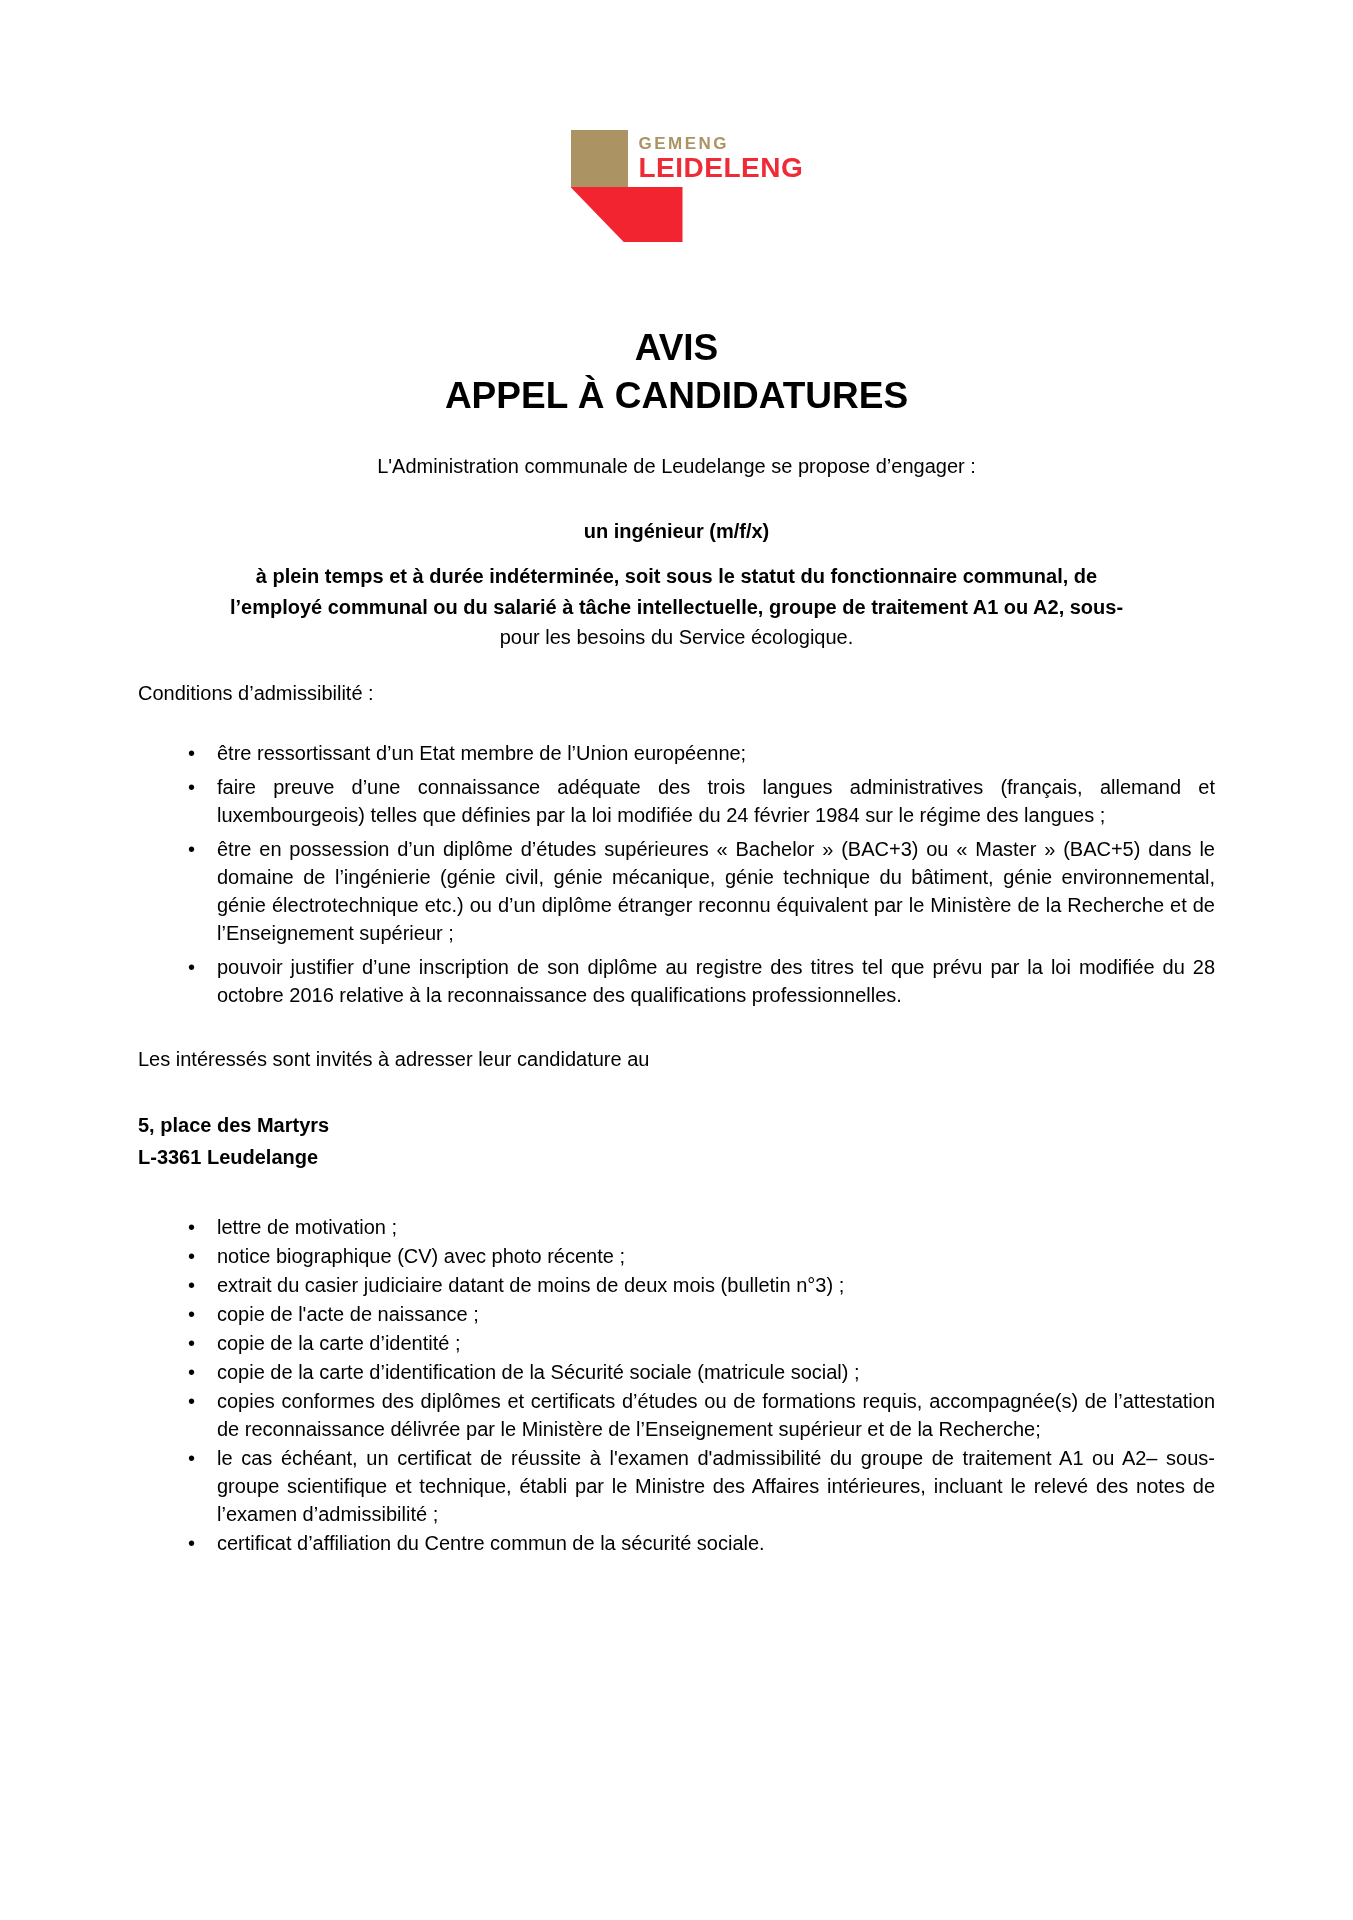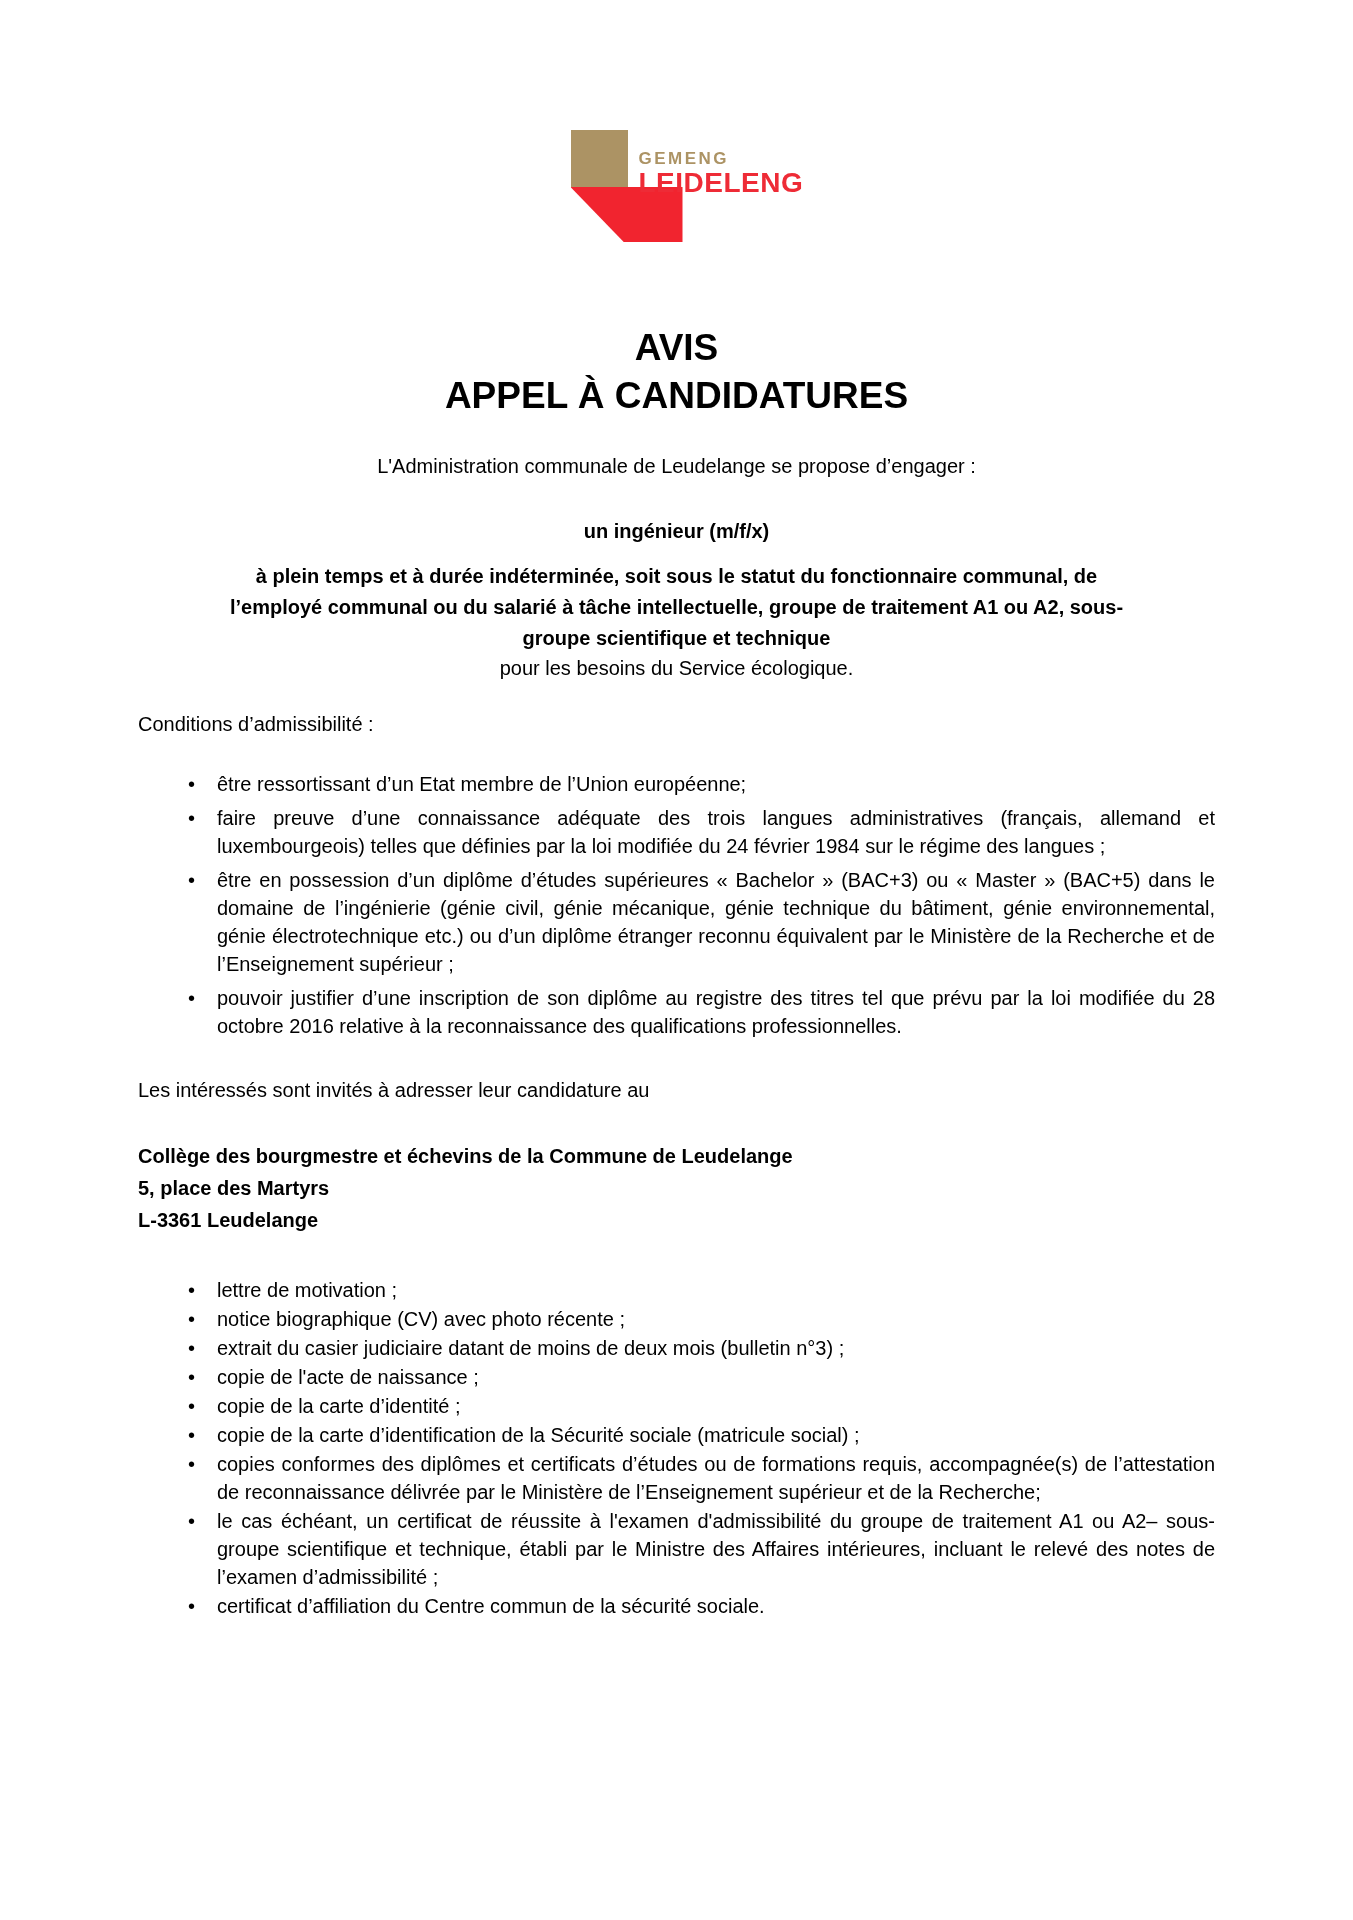--- a/index.html
+++ b/index.html
@@ -16,21 +16,21 @@
   }
   .page{padding:0 138px;}
 
   
   .logo{position:relative;width:212px;height:112px;margin:130px auto 0;}
   .gold-square{position:absolute;left:0;top:0;width:57px;height:57px;background:var(--gold);}
   .red-flag{
     position:absolute;left:0;top:57px;width:112px;height:55px;background:var(--red);
     clip-path:polygon(0 0,100% 0,100% 100%,47.5% 100%);
   }
-  .logo-text{position:absolute;left:68px;top:19px;white-space:nowrap;}
+  .logo-text{position:absolute;left:68px;top:4px;white-space:nowrap;}
   .gemeng{font-weight:bold;font-size:17px;line-height:20px;letter-spacing:2.5px;color:var(--gold);}
   .leideleng{font-weight:bold;font-size:28px;line-height:27px;letter-spacing:.5px;color:var(--red-text);}
 
   
   .title{margin-top:82px;text-align:center;font-weight:bold;font-size:37px;line-height:48px;}
   p{margin:0;}
   .center{text-align:center;}
   .bold{font-weight:bold;}
   .intro{margin-top:32px;}
   .position{margin-top:37px;}
@@ -71,21 +71,20 @@
   <p class="center intro">L'Administration communale de Leudelange se propose d’engager :</p>
 
   <p class="center bold position">un ingénieur (m/f/x)</p>
 
   <div class="center bold terms">
 
       <div>à plein temps et à durée indéterminée, soit sous le statut du fonctionnaire communal, de</div>
 
       <div>l’employé communal ou du salarié à tâche intellectuelle, groupe de traitement A1 ou A2, sous-</div>
 
-      <div>groupe scientifique et technique</div>
     </div>
 
   <p class="center service">pour les besoins du Service écologique.</p>
 
   <p class="cond-heading">Conditions d’admissibilité :</p>
 
   <ul class="doc-list list1">
 
       <li>
         <span class="bullet">•</span>
@@ -105,21 +104,20 @@
       <li>
         <span class="bullet">•</span>
         <span class="li-text">pouvoir justifier d’une inscription de son diplôme au registre des titres tel que prévu par la loi modifiée du 28 octobre 2016 relative à la reconnaissance des qualifications professionnelles.</span>
       </li>
     </ul>
 
   <p class="apply-intro">Les intéressés sont invités à adresser leur candidature au</p>
 
   <div class="address">
 
-      <div>Collège des bourgmestre et échevins de la Commune de Leudelange</div>
 
       <div>5, place des Martyrs</div>
 
       <div>L-3361 Leudelange</div>
     </div>
 
 
   <ul class="doc-list list2">
 
       <li>

